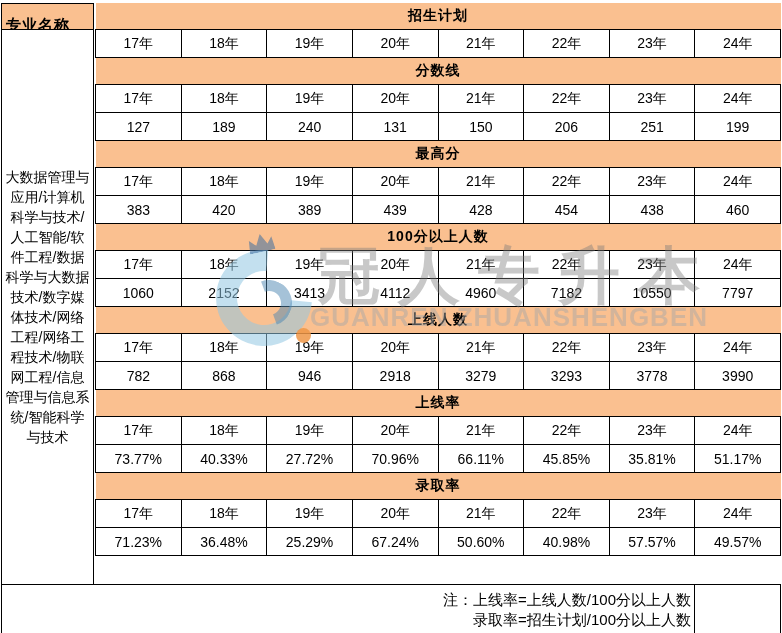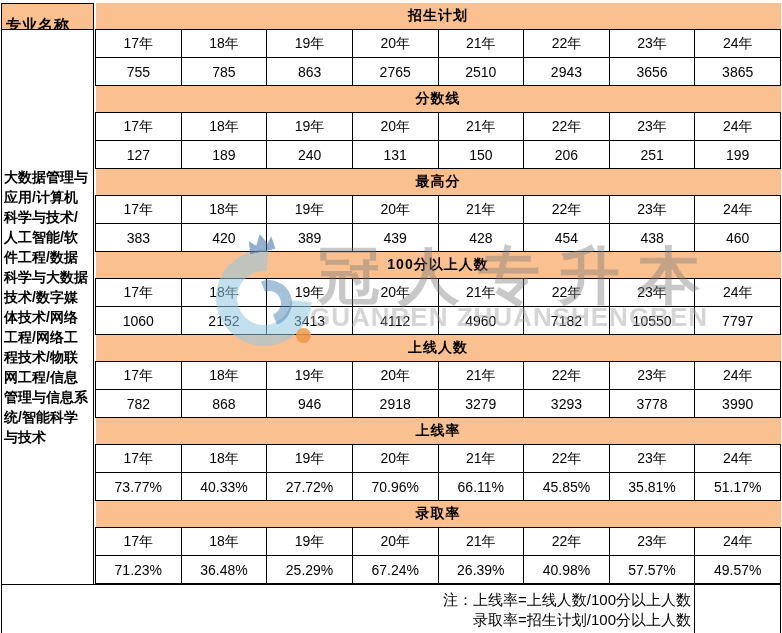--- a/index.html
+++ b/index.html
@@ -13,21 +13,21 @@
   .left-header{
     position:absolute;left:1px;top:3px;width:93px;height:44px;
     background:#FAC090;border:1px solid #000;box-sizing:border-box;
     font-weight:bold;font-size:15px;display:flex;align-items:center;
     padding-left:4px;letter-spacing:1px;
   }
   .left-cell{
     position:absolute;left:1px;top:29px;width:93px;height:556px;
     border:1px solid #000;box-sizing:border-box;background:#fff;
     display:flex;align-items:center;justify-content:center;
-    text-align:left;font-weight:bold;font-size:14px;line-height:20px;
+    text-align:center;font-weight:normal;font-size:14px;line-height:20px;
     word-break:break-all;padding:0 2px;
   }
 
   
   table.stats{
     position:absolute;left:95px;top:3px;width:686px;
     border-collapse:collapse;table-layout:fixed;
   }
   table.stats td{font-size:14px;text-align:center;vertical-align:middle;padding:0;}
   td.band{
@@ -107,30 +107,20 @@
         </tr>
         <tr>
           <td class="ycell">17年</td>
           <td class="ycell">18年</td>
           <td class="ycell">19年</td>
           <td class="ycell">20年</td>
           <td class="ycell">21年</td>
           <td class="ycell">22年</td>
           <td class="ycell">23年</td>
           <td class="ycell">24年</td>
-        </tr>
-        <tr>
-          <td class="vcell">755</td>
-          <td class="vcell">785</td>
-          <td class="vcell">863</td>
-          <td class="vcell">2765</td>
-          <td class="vcell">2510</td>
-          <td class="vcell">2943</td>
-          <td class="vcell">3656</td>
-          <td class="vcell">3865</td>
         </tr>
         <tr>
           <td colspan="8" class="band">分数线</td>
         </tr>
         <tr>
           <td class="ycell">17年</td>
           <td class="ycell">18年</td>
           <td class="ycell">19年</td>
           <td class="ycell">20年</td>
           <td class="ycell">21年</td>
@@ -251,21 +241,21 @@
           <td class="ycell">21年</td>
           <td class="ycell">22年</td>
           <td class="ycell">23年</td>
           <td class="ycell">24年</td>
         </tr>
         <tr>
           <td class="vcell">71.23%</td>
           <td class="vcell">36.48%</td>
           <td class="vcell">25.29%</td>
           <td class="vcell">67.24%</td>
-          <td class="vcell">26.39%</td>
+          <td class="vcell">50.60%</td>
           <td class="vcell">40.98%</td>
           <td class="vcell">57.57%</td>
           <td class="vcell">49.57%</td>
         </tr>
       </tbody>
   </table>
 
   <div class="note-row">
     <div class="note-text">
       <div>注：上线率=上线人数/100分以上人数</div>

